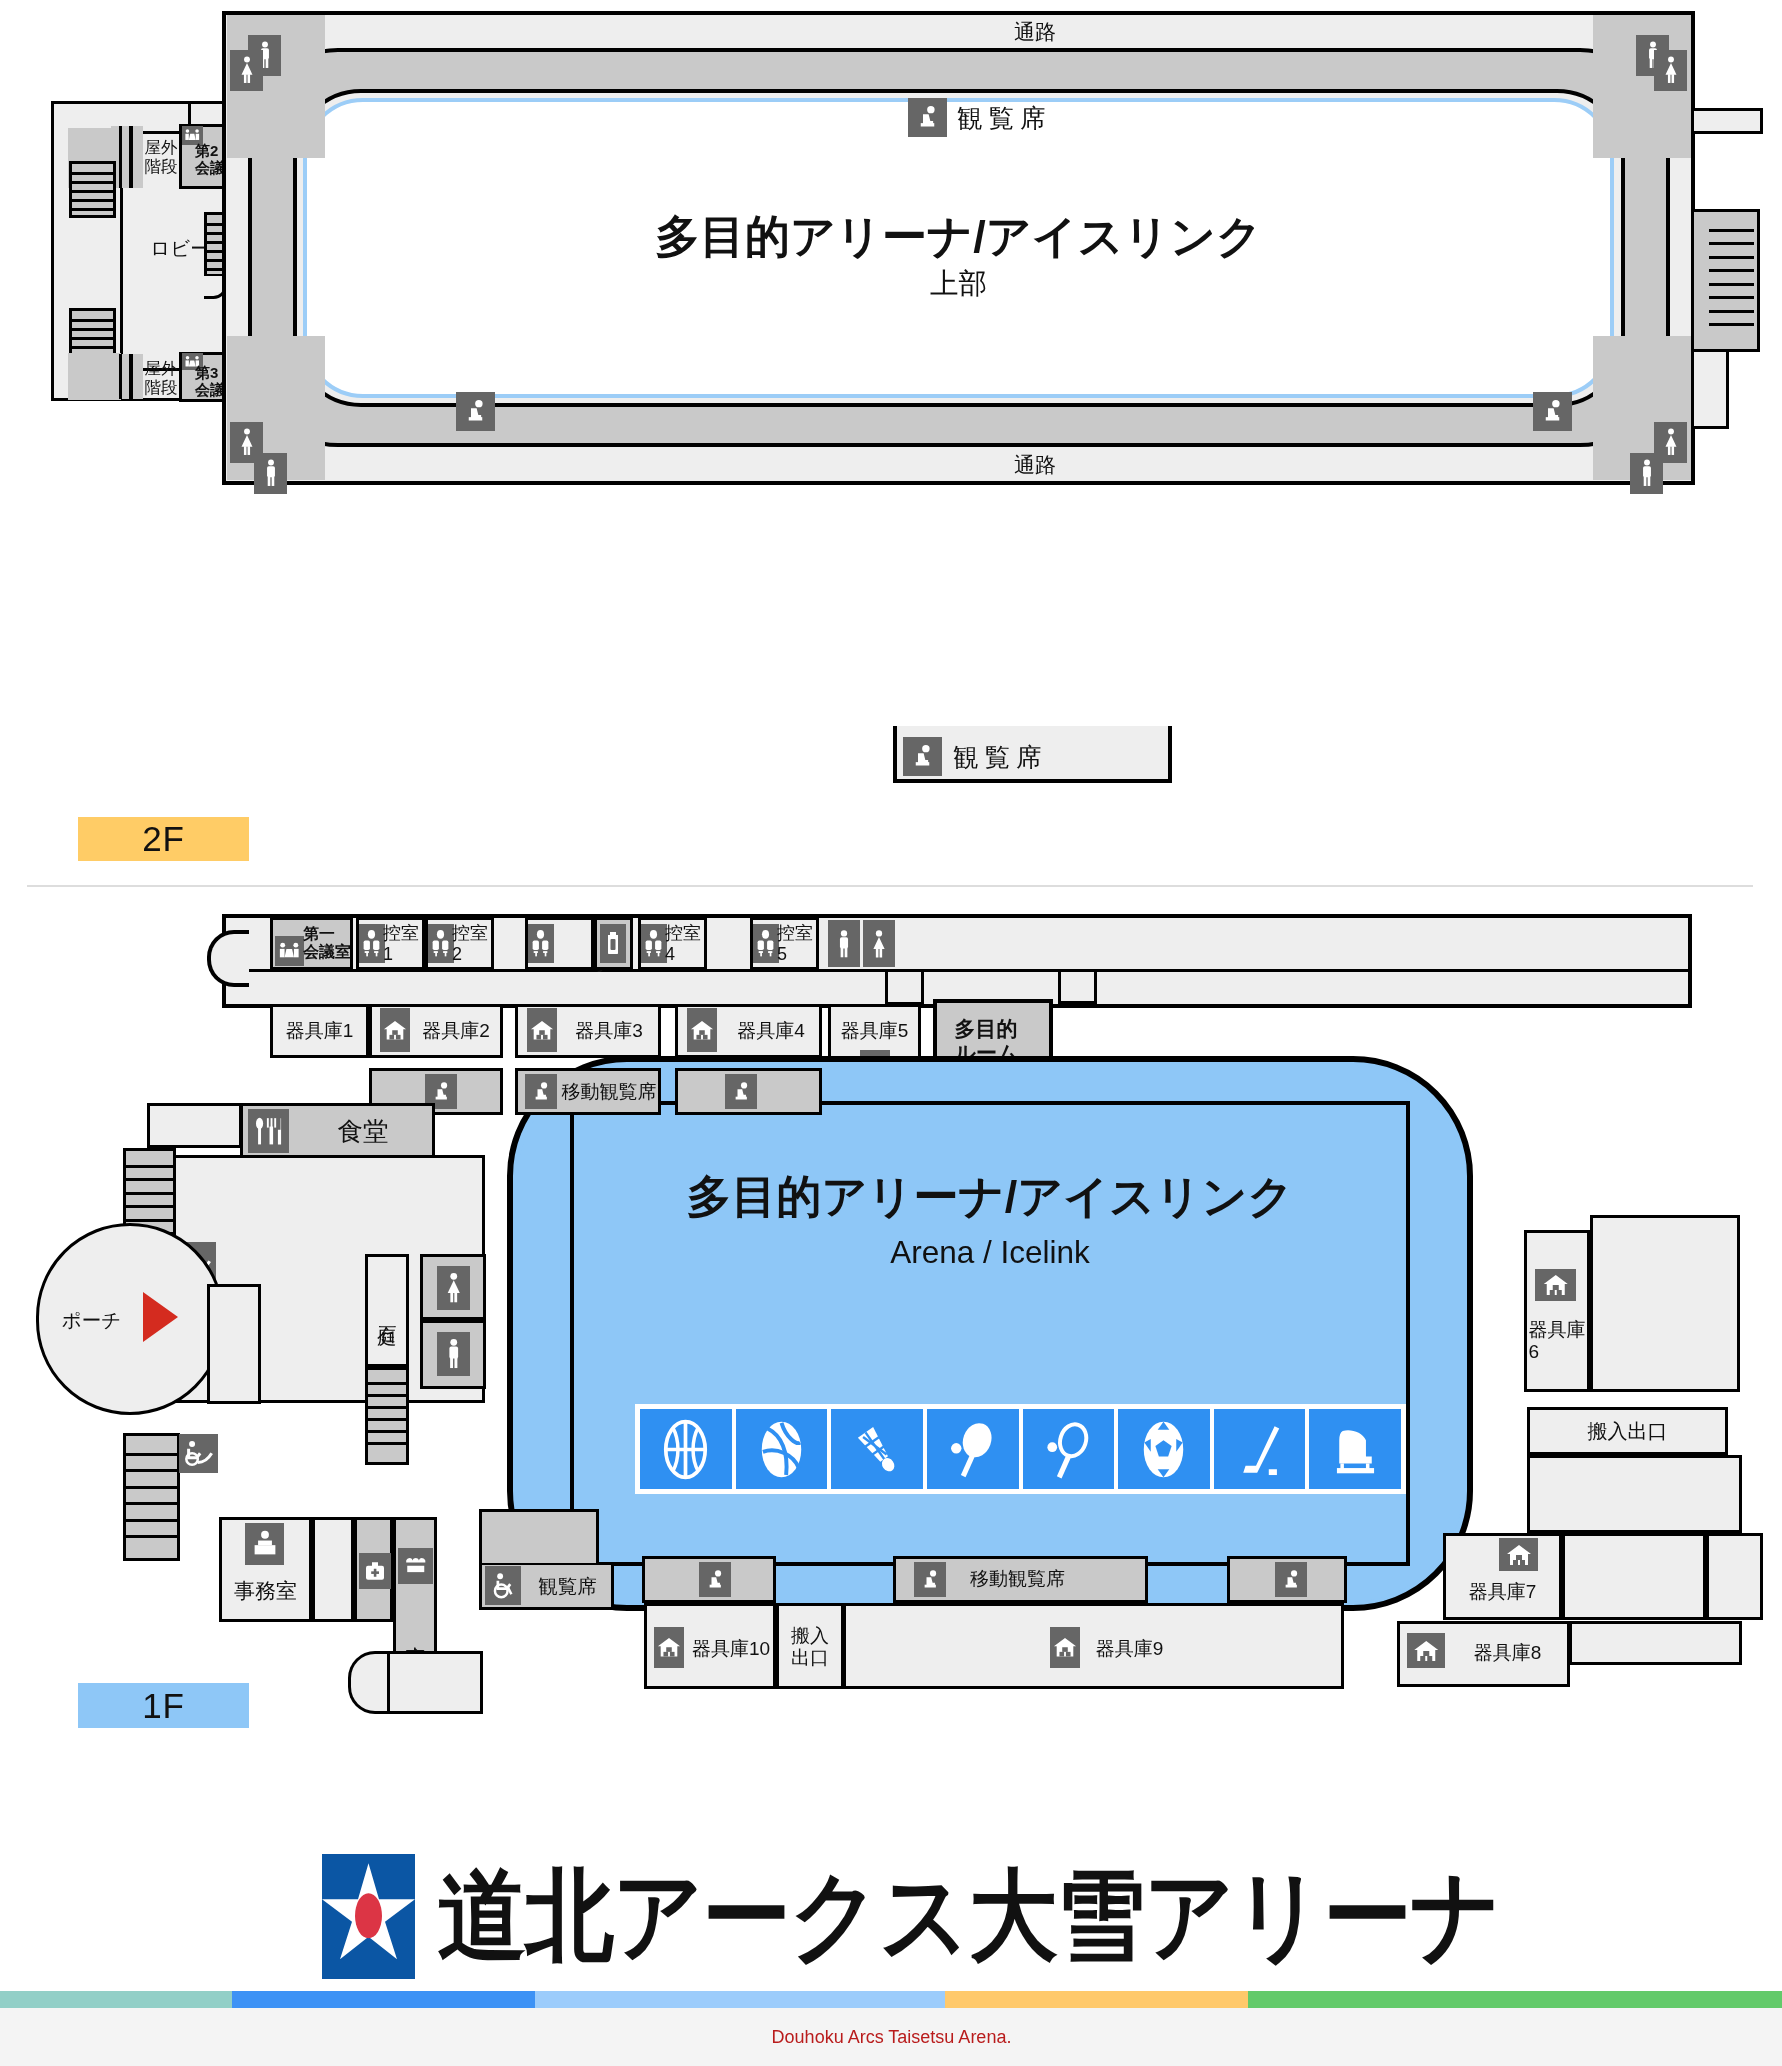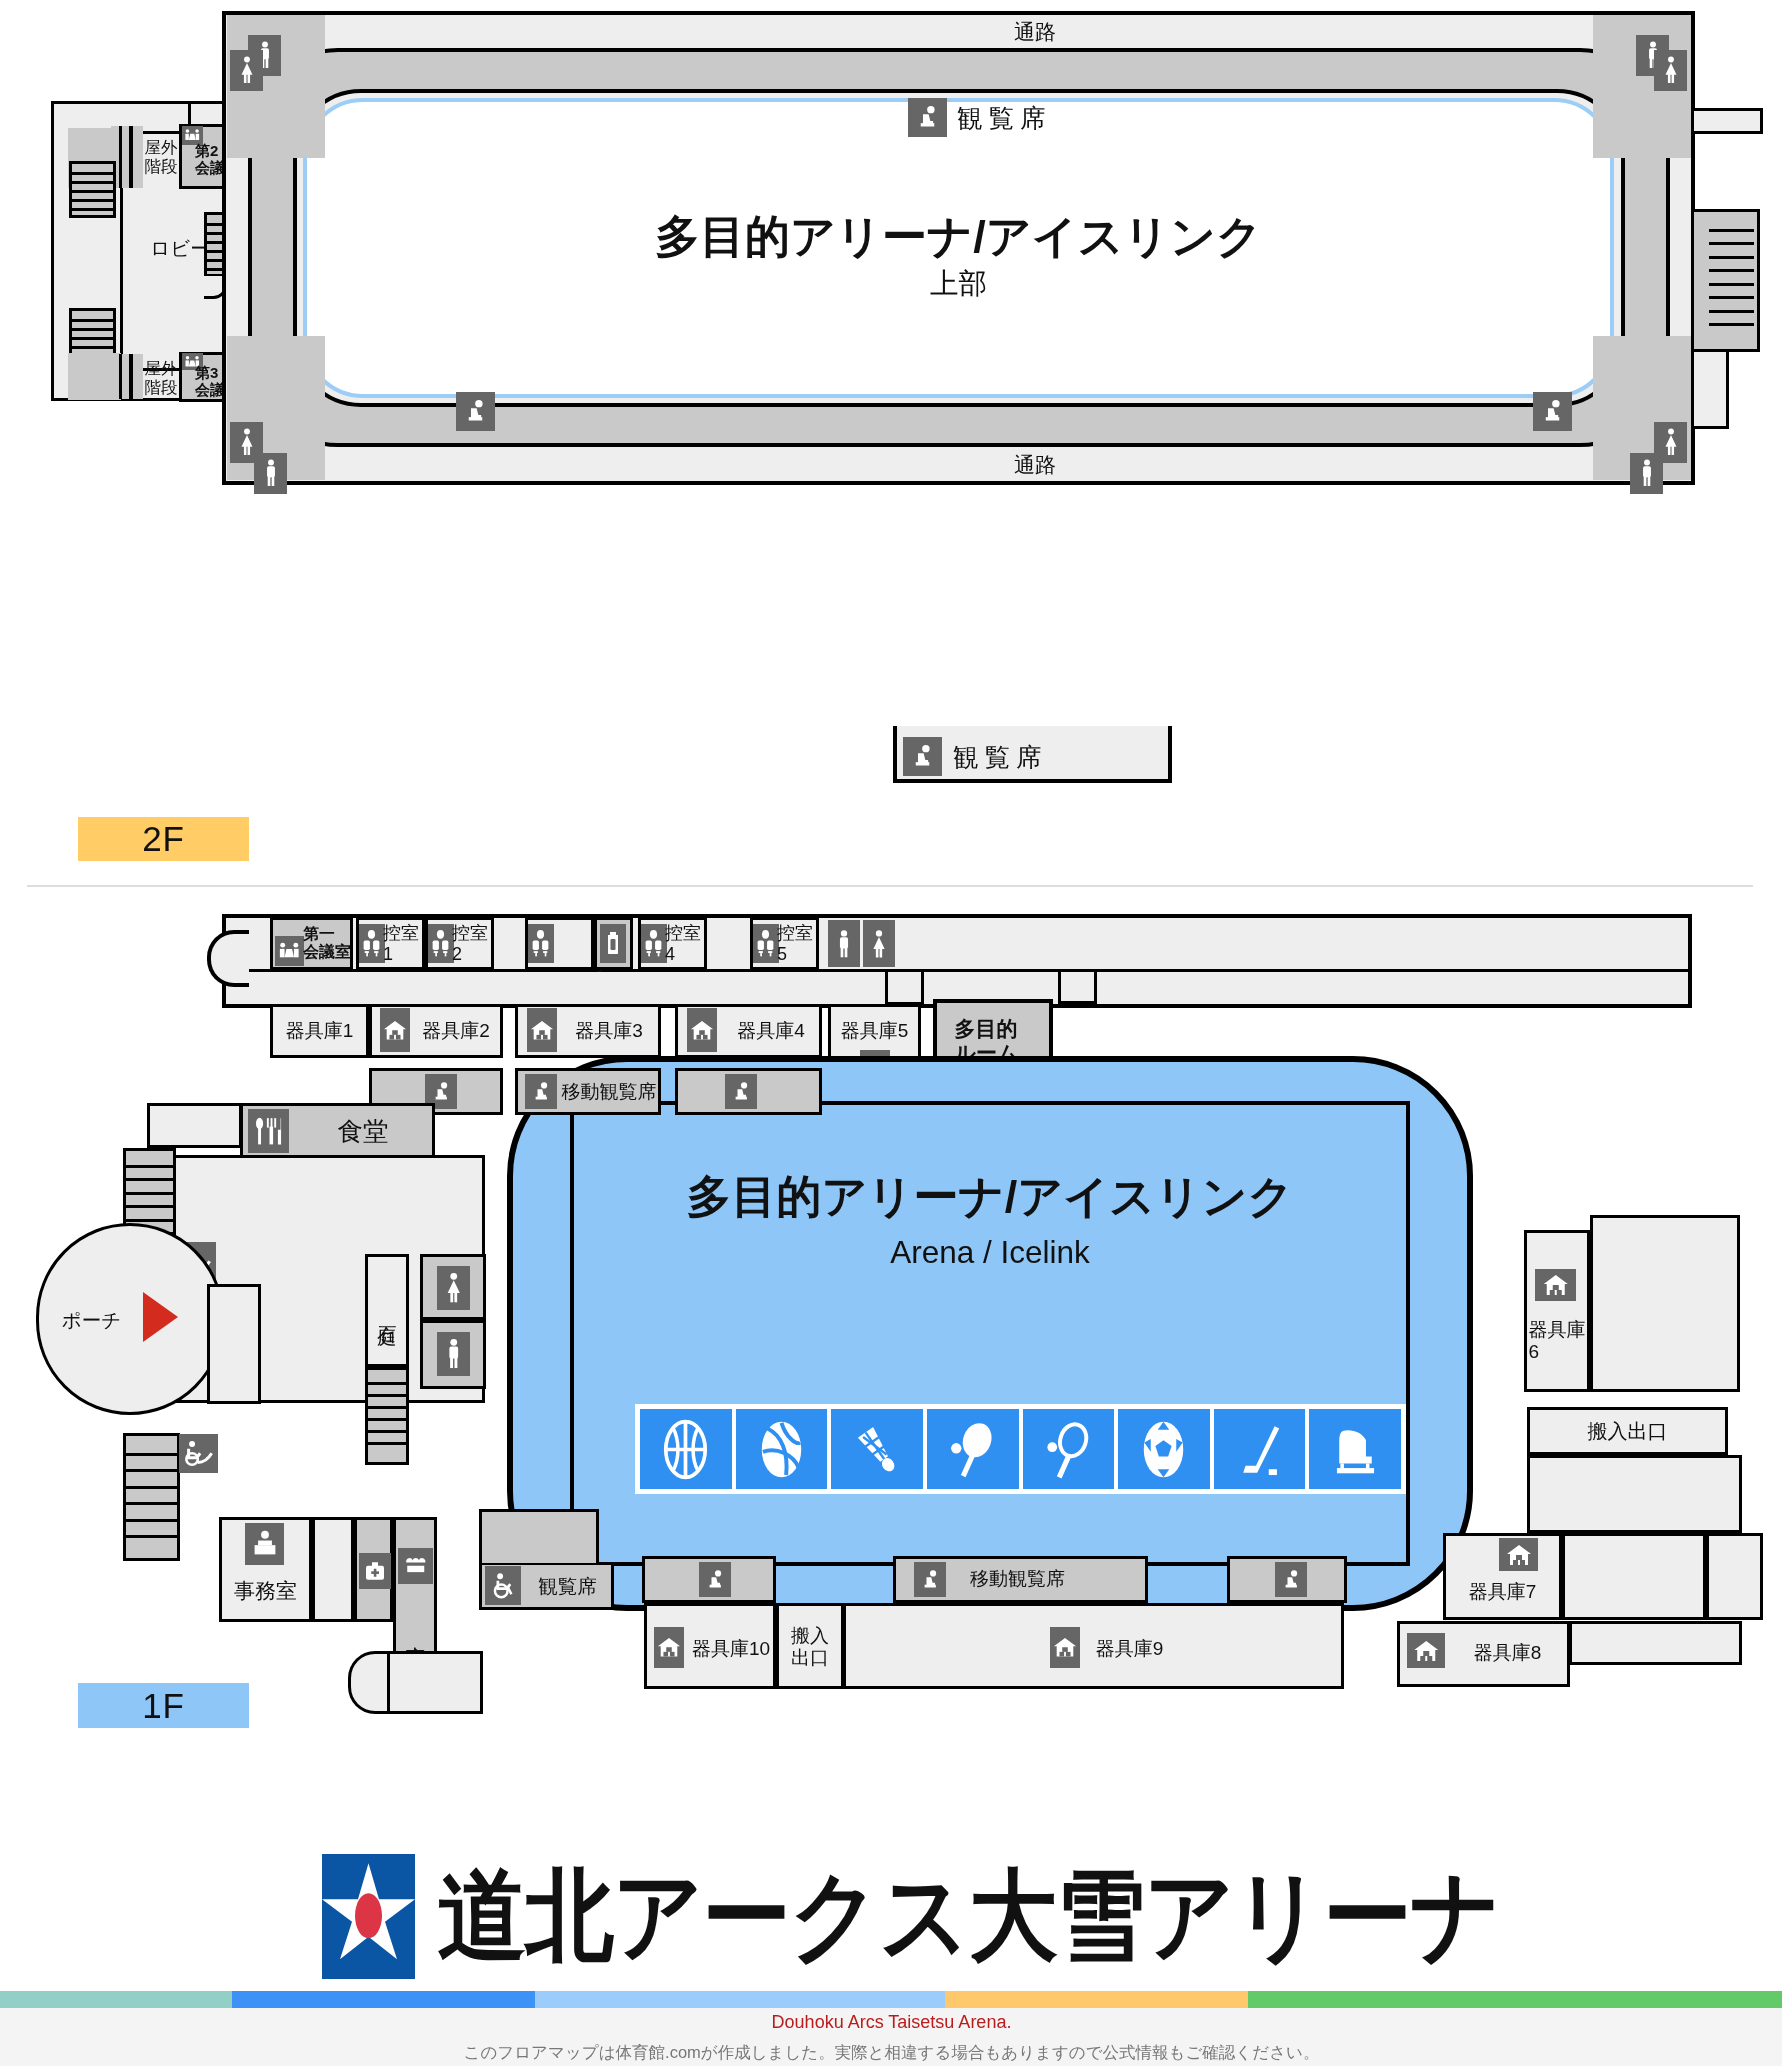--- a/index.html
+++ b/index.html
@@ -835,16 +835,15 @@
   <div id="colorbar">
     <div style="flex:0 0 13%; background:#92cfc7;"></div>
     <div style="flex:0 0 17%; background:#3d92f5;"></div>
     <div style="flex:0 0 23%; background:#9cccfb;"></div>
     <div style="flex:0 0 17%; background:#ffc96b;"></div>
     <div style="flex:1 1 auto; background:#63ca6a;"></div>
   </div>
 
   <div id="footer-text">
     <div id="footer-en">Douhoku Arcs Taisetsu Arena.</div>
-    <div id="footer-note">このフロアマップは体育館.comが作成しました。実際と相違する場合もありますので公式情報もご確認ください。</div>
   </div>
 </div>
 
 
 </body></html>

